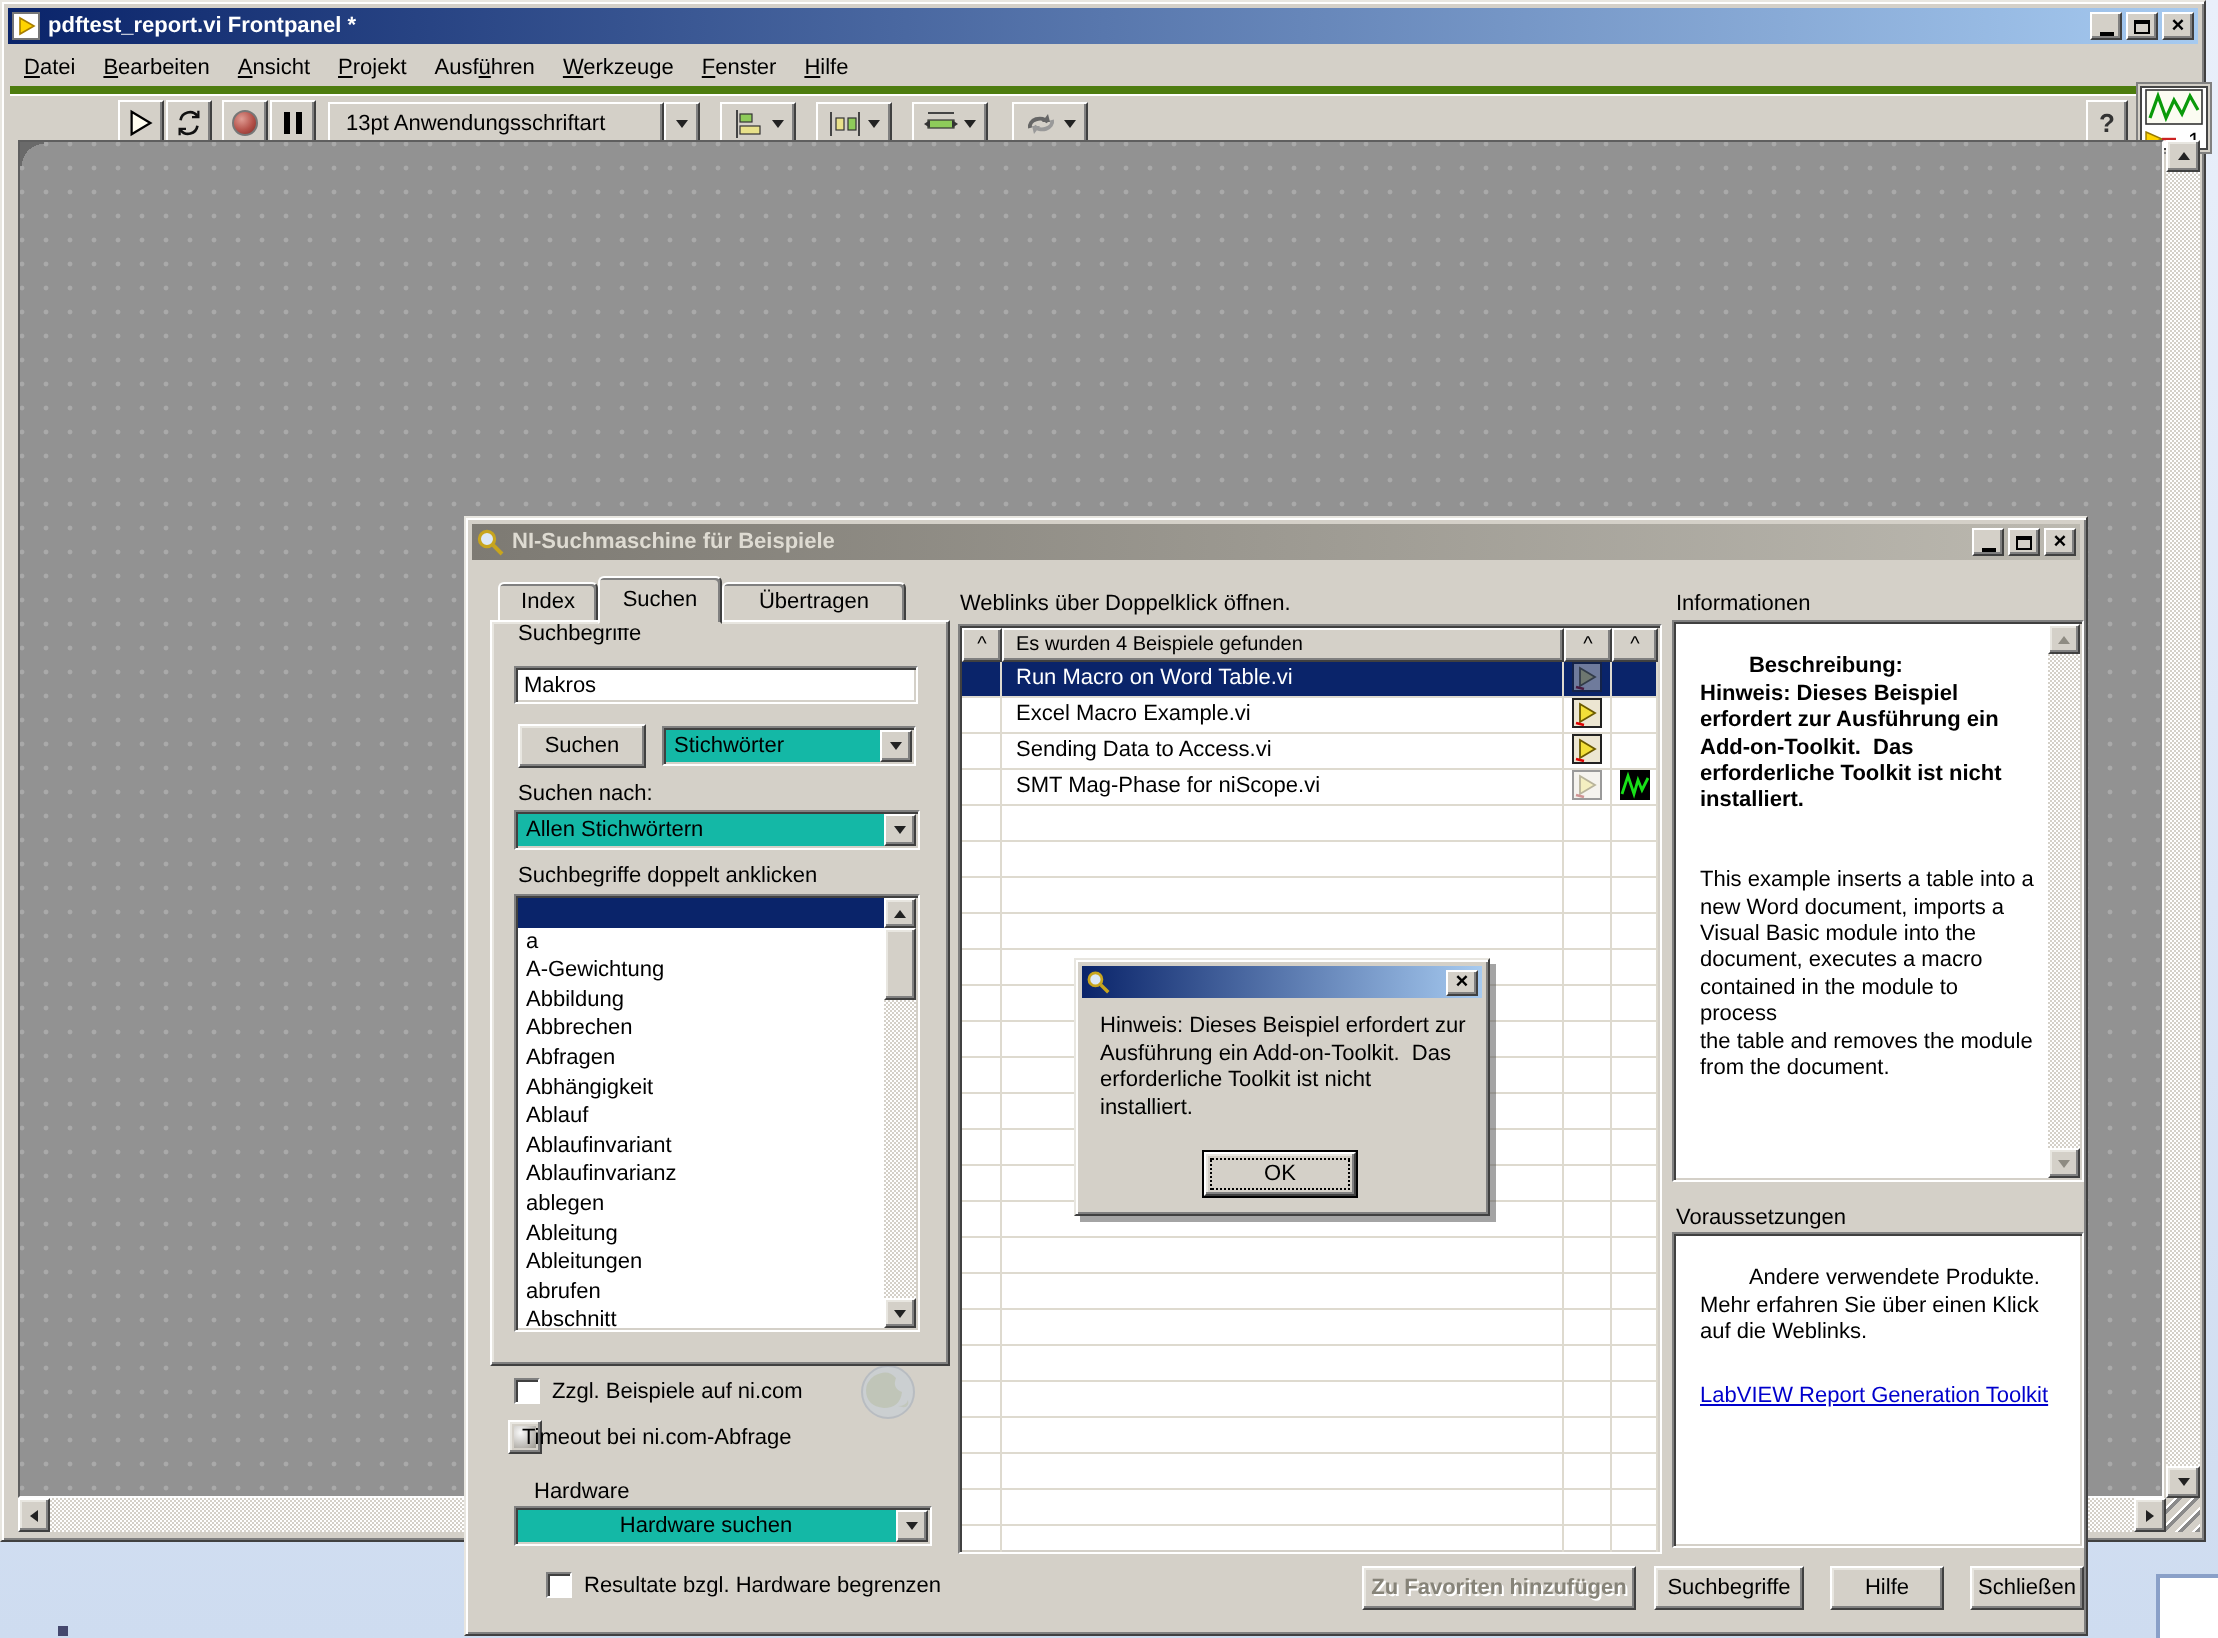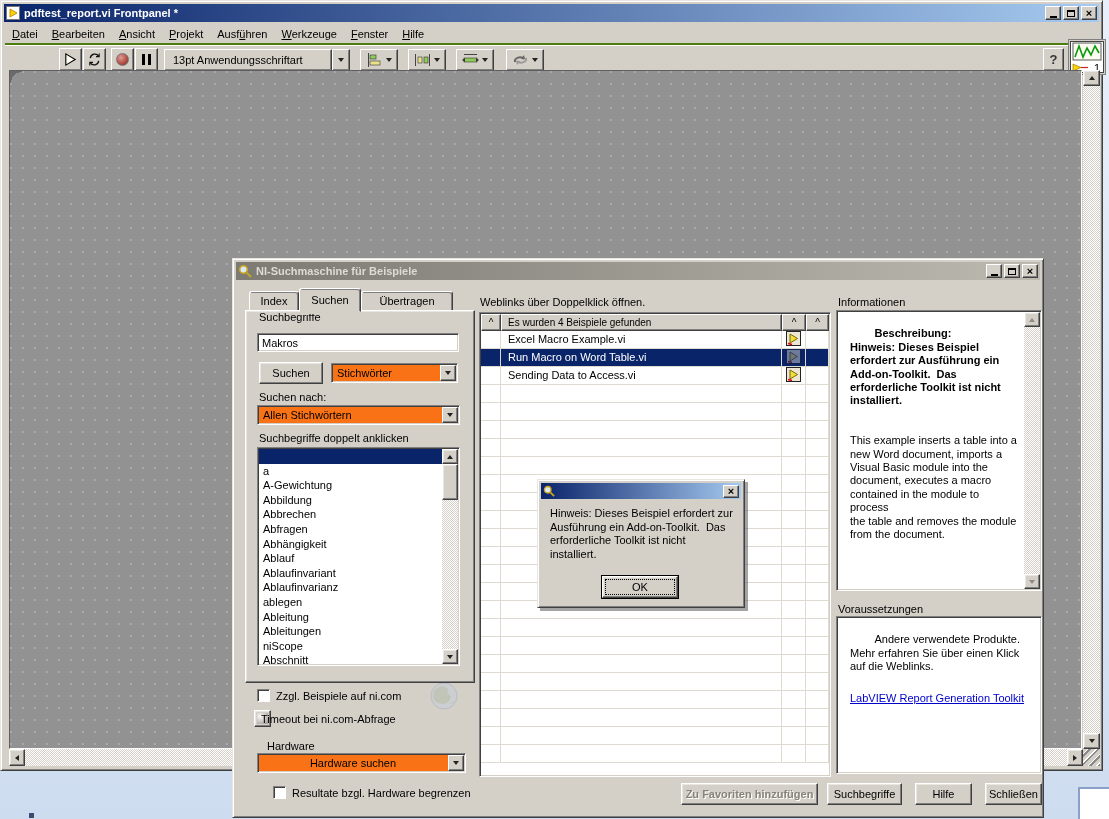--- a/index.html
+++ b/index.html
@@ -28,21 +28,21 @@
   .g-x   { font-size:11px; font-weight:bold; }
   .sunken { background:#fff; border:1px solid; border-color:#808080 #fff #fff #808080;
             box-shadow:inset 1px 1px 0 #404040, inset -1px -1px 0 #d4d0c8; }
   .btn { position:absolute; display:flex; align-items:center; justify-content:center;
          background:#d4d0c8; border:1px solid; border-color:#fff #404040 #404040 #fff;
          box-shadow:inset -1px -1px 0 #808080, inset 1px 1px 0 #e8e6e0; cursor:default; }
   .btn.disabled { color:#868378; text-shadow:1px 1px 0 #fff;font-weight:bold; }
   .btn.default { outline:1px solid #000; }
   .focus-rect { position:absolute; inset:2px; border:1px dotted #000; }
 
-  .combo { position:absolute; background:#f97316; border:1px solid;
+  .combo { position:absolute; background:#14b8a6; border:1px solid;
            border-color:#808080 #fff #fff #808080;
            box-shadow:inset 1px 1px 0 #404040, inset -1px -1px 0 #d4d0c8;
            display:flex; align-items:center; }
   .combo .cval { flex:1; padding:0 4px 0 5px; white-space:nowrap; overflow:hidden; }
   .combo .carrow { width:16px; align-self:stretch; margin:1px; background:#d4d0c8;
            border:1px solid; border-color:#fff #404040 #404040 #fff;
            box-shadow:inset -1px -1px 0 #808080; display:flex; align-items:center; justify-content:center; }
   .tri-d { width:0; height:0; border-left:3px solid transparent; border-right:3px solid transparent; border-top:4px solid #222; }
   .tri-u { width:0; height:0; border-left:3px solid transparent; border-right:3px solid transparent; border-bottom:4px solid #222; }
   .tri-l { width:0; height:0; border-top:3px solid transparent; border-bottom:3px solid transparent; border-right:4px solid #222; }
@@ -57,21 +57,21 @@
           box-shadow:inset -1px -1px 0 #808080, inset 1px 1px 0 #e8e6e0; }
   .checkbox { position:absolute; width:13px; height:13px; background:#fff; border:1px solid;
           border-color:#808080 #fff #fff #808080; box-shadow:inset 1px 1px 0 #404040; }
   .lbl { position:absolute; white-space:nowrap; }
 
   
   .menubar { position:absolute; left:4px; top:23px; right:4px; height:19px; display:flex;
              align-items:center; background:#d4d0c8; }
   .menu-item { padding:2px 7px; white-space:nowrap; }
   .toolbar { position:absolute; left:4px; top:42px; right:4px; height:14px;
-             border-top:2px solid #4d7c0f; box-shadow:0 1px 0 #fff inset; }
+             border-top:4px solid #4d7c0f; box-shadow:0 1px 0 #fff inset; }
   .tool-btn { position:absolute; top:3px; width:23px; height:23px; display:flex;
               align-items:center; justify-content:center; background:#d4d0c8; border:1px solid;
               border-color:#fff #404040 #404040 #fff; box-shadow:inset -1px -1px 0 #808080; }
   .tool-drop { position:absolute; top:4px; height:22px; display:flex; align-items:center;
                justify-content:center; gap:3px; background:#d4d0c8; border:1px solid;
                border-color:#fff #404040 #404040 #fff; box-shadow:inset -1px -1px 0 #808080; }
   .panel { position:absolute; left:8px; top:69px; width:1073px; height:679px;
            background-color:#929292;
            background-image:radial-gradient(circle, #a9a9a9 1px, transparent 1.4px);
            background-size:12px 12px; background-position:7px 7px;
@@ -318,21 +318,21 @@
       <div class="kw-item">Abbildung</div>
       <div class="kw-item">Abbrechen</div>
       <div class="kw-item">Abfragen</div>
       <div class="kw-item">Abhängigkeit</div>
       <div class="kw-item">Ablauf</div>
       <div class="kw-item">Ablaufinvariant</div>
       <div class="kw-item">Ablaufinvarianz</div>
       <div class="kw-item">ablegen</div>
       <div class="kw-item">Ableitung</div>
       <div class="kw-item">Ableitungen</div>
-      <div class="kw-item">niScope</div>
+      <div class="kw-item">abrufen</div>
       <div class="kw-item">Abschnitt</div>
       <div class="abs checker" style="right:1px; top:1px; width:16px; bottom:1px;">
         <span class="sbtn" style="left:0; top:0; width:16px; height:15px;">
             <span class="tri-u"></span>
           </span>
         <span class="sbtn" style="left:0; top:15px; width:16px; height:36px;"></span>
         <span class="sbtn" style="left:0; bottom:0; width:16px; height:15px;">
             <span class="tri-d"></span>
           </span>
       </div>
@@ -362,55 +362,72 @@
     <span class="lbl" style="left:59px; top:528px;">Resultate bzgl. Hardware begrenzen</span>
 
     <span class="lbl" style="left:247px; top:37px;">Weblinks über Doppelklick öffnen.</span>
     <div class="abs sunken" style="left:246px; top:53px; width:352px; height:465px; overflow:hidden; padding:1px;">
       <div class="hrow">
         <span class="hcell caret" style="width:20px;">^</span>
         <span class="hcell" style="width:281px; padding-left:6px;">Es wurden 4 Beispiele gefunden</span>
         <span class="hcell caret" style="width:24px;">^</span>
         <span class="hcell caret" style="width:23px;">^</span>
       </div>
+      <div class="rrow sel">
+        <div class="c c0"></div>
+        <div class="c c1">Run Macro on Word Table.vi</div>
+        <div class="c c2">
+            <span class="vi-icon dim"><svg width="15" height="15" viewBox="0 0 15 15">
+                <rect x="0.5" y="0.5" width="14" height="14" fill="#ece6d2" stroke="#222"></rect>
+                <path d="M4 3 L11.5 7.5 L4 12 Z" fill="#f3df39" stroke="#6b5a00" stroke-width="0.9"></path>
+                <line x1="2" y1="12.5" x2="6" y2="13.5" stroke="#d00" stroke-width="1.3"></line>
+              </svg></span>
+          </div>
+        <div class="c c3"></div>
+      </div>
       <div class="rrow">
         <div class="c c0"></div>
         <div class="c c1">Excel Macro Example.vi</div>
         <div class="c c2">
             <span class="vi-icon"><svg width="15" height="15" viewBox="0 0 15 15">
                 <rect x="0.5" y="0.5" width="14" height="14" fill="#ece6d2" stroke="#222"></rect>
                 <path d="M4 3 L11.5 7.5 L4 12 Z" fill="#f3df39" stroke="#6b5a00" stroke-width="0.9"></path>
                 <line x1="2" y1="12.5" x2="6" y2="13.5" stroke="#d00" stroke-width="1.3"></line>
               </svg></span>
           </div>
         <div class="c c3"></div>
       </div>
-      <div class="rrow sel">
-        <div class="c c0"></div>
-        <div class="c c1">Run Macro on Word Table.vi</div>
-        <div class="c c2">
-            <span class="vi-icon dim"><svg width="15" height="15" viewBox="0 0 15 15">
-                <rect x="0.5" y="0.5" width="14" height="14" fill="#ece6d2" stroke="#222"></rect>
-                <path d="M4 3 L11.5 7.5 L4 12 Z" fill="#f3df39" stroke="#6b5a00" stroke-width="0.9"></path>
-                <line x1="2" y1="12.5" x2="6" y2="13.5" stroke="#d00" stroke-width="1.3"></line>
-              </svg></span>
-          </div>
-        <div class="c c3"></div>
-      </div>
       <div class="rrow">
         <div class="c c0"></div>
         <div class="c c1">Sending Data to Access.vi</div>
         <div class="c c2">
             <span class="vi-icon"><svg width="15" height="15" viewBox="0 0 15 15">
                 <rect x="0.5" y="0.5" width="14" height="14" fill="#ece6d2" stroke="#222"></rect>
                 <path d="M4 3 L11.5 7.5 L4 12 Z" fill="#f3df39" stroke="#6b5a00" stroke-width="0.9"></path>
                 <line x1="2" y1="12.5" x2="6" y2="13.5" stroke="#d00" stroke-width="1.3"></line>
               </svg></span>
           </div>
         <div class="c c3"></div>
+      </div>
+      <div class="rrow">
+        <div class="c c0"></div>
+        <div class="c c1">SMT Mag-Phase for niScope.vi</div>
+        <div class="c c2">
+            <span class="vi-icon dim"><svg width="15" height="15" viewBox="0 0 15 15">
+                <rect x="0.5" y="0.5" width="14" height="14" fill="#ece6d2" stroke="#222"></rect>
+                <path d="M4 3 L11.5 7.5 L4 12 Z" fill="#f3df39" stroke="#6b5a00" stroke-width="0.9"></path>
+                <line x1="2" y1="12.5" x2="6" y2="13.5" stroke="#d00" stroke-width="1.3"></line>
+              </svg></span>
+          </div>
+        <div class="c c3">
+            <span><svg width="15" height="15" viewBox="0 0 15 15">
+                <rect width="15" height="15" fill="#000"></rect>
+                <polyline points="1,12 4,3 7,12 9,5 11,10 14,4" fill="none" stroke="#18e018" stroke-width="1.4"></polyline>
+              </svg></span>
+          </div>
       </div>
       <div>
           <div class="rrow">
             <div class="c c0"></div>
             <div class="c c1"></div>
             <div class="c c2"></div>
             <div class="c c3"></div>
           </div>
           <div class="rrow">
             <div class="c c0"></div>

